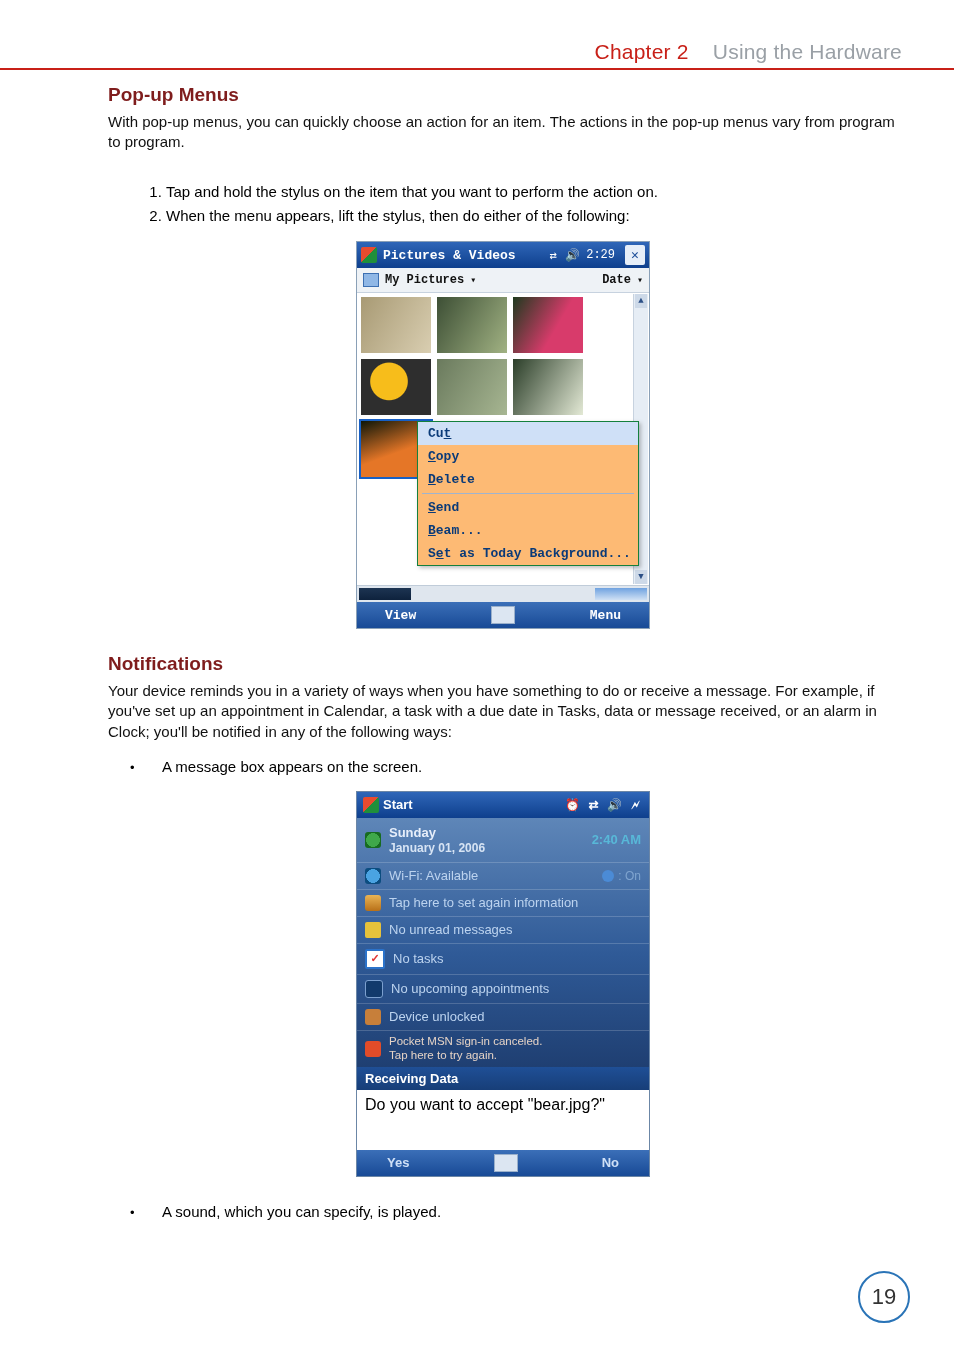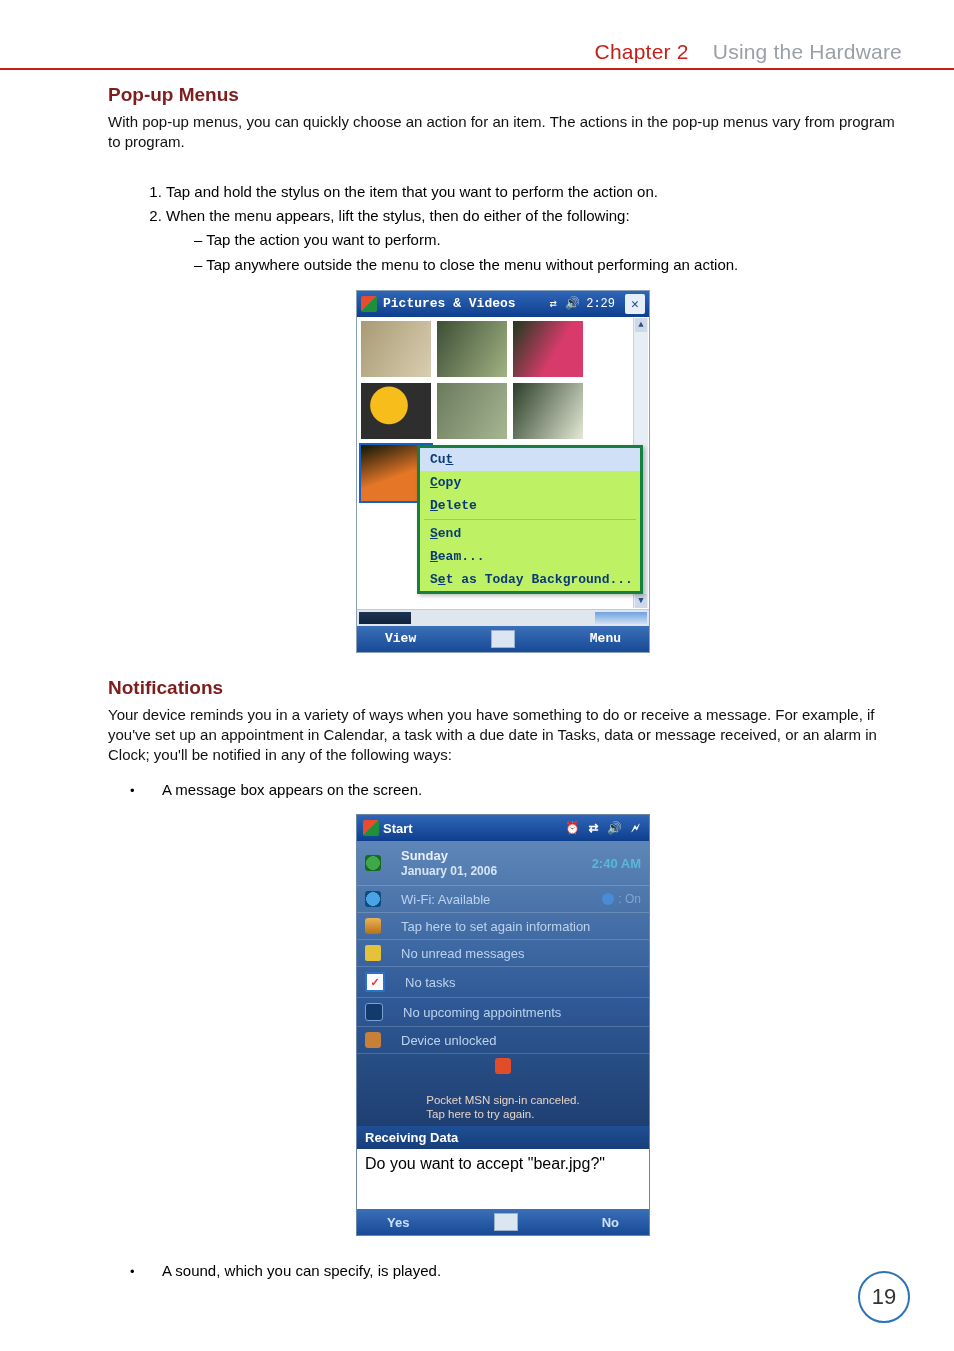--- a/index.html
+++ b/index.html
@@ -168,22 +168,22 @@
   }
   .pv-scroll .up,.pv-scroll .dn{
     width:12px;height:14px;background:#cdd9e8;
     display:flex;align-items:center;justify-content:center;font-size:9px;color:#2b4f86;
   }
   .pv-scroll .track{flex:1;}
   .pv-popup {
     position:absolute;
     left:60px; top:128px;
     width:220px;
-    background:#bef264;
-    border:3px solid #15803d;
+    background:#fdba74;
+    border:1px solid #15803d;
     box-shadow:2px 2px 4px rgba(0,0,0,.25);
   }
   .pv-popup .mi{
     padding:4px 10px;
     font-weight:bold;
     font-size:13px;
     color:#0a3a78;
     white-space:nowrap;
   }
   .pv-popup .mi .ul{text-decoration:underline;}
@@ -222,26 +222,26 @@
   .td-titlebar{
     height:26px;display:flex;align-items:center;gap:4px;padding:0 6px;
     background:linear-gradient(#2f66b8,#0e3f8d);color:#fff;font-weight:bold;
   }
   .td-icons{display:flex;gap:6px;margin-left:auto;}
   .td-icons span{width:15px;height:15px;display:inline-flex;align-items:center;justify-content:center;font-size:12px;}
   .td-body{
     background:linear-gradient(180deg,#5e86b8 0%, #2f5a97 55%, #1f3f72 100%);
   }
   .td-row{
-    display:flex;align-items:center;gap:20px;
+    display:flex;align-items:center;gap:8px;
     padding:5px 8px;
     border-bottom:1px solid rgba(255,255,255,.18);
     color:#bcd3ef;
   }
-  .td-row.nobd{border-bottom:none;flex-direction:column;}
+  .td-row.nobd{border-bottom:none;}
   .td-ic{width:16px;height:16px;flex:0 0 16px;border-radius:3px;}
   .ic-globe{background:radial-gradient(circle,#3fa84a 60%,#176b20 62%);}
   .ic-wifi{background:radial-gradient(circle,#4aa3e2 60%,#0c4d80 62%);}
   .ic-owner{background:linear-gradient(#e9b455,#b87018);}
   .ic-msg{background:#e6c23b;border-radius:2px;}
   .ic-task{background:#fff;border:2px solid #2b72c9;border-radius:2px;position:relative;}
   .ic-task::after{content:"✓";position:absolute;inset:0;display:flex;align-items:center;justify-content:center;color:#e03636;font-size:11px;font-weight:bold;}
   .ic-cal{background:#123a6c;border:1px solid #7ca0cf;}
   .ic-lock{background:#c77f3a;}
   .ic-msn{background:#e24c29;}
@@ -293,39 +293,41 @@
 
   <div class="content">
 
     <h2 class="section">Pop-up Menus</h2>
     <p class="body">With pop-up menus, you can quickly choose an action for an item. The actions in the pop-up menus vary from program to program.</p>
 
     <ol class="steps">
       <li>Tap and hold the stylus on the item that you want to perform the action on.</li>
       <li>
         <span>When the menu appears, lift the stylus, then do either of the following:</span>
-        <ul class="sub">
-          <li>Tap the action you want to perform.</li>
-          <li>Tap anywhere outside the menu to close the menu without performing an action.</li>
-        </ul>
       </li>
     </ol>
 
     <div class="fig pv-shell">
       <div class="pv-titlebar">
         <span class="pv-flag"></span>
         <span class="pv-title">Pictures &amp; Videos</span>
         <span class="pv-stat">
           <span class="icon">⇄</span>
           <span class="icon">🔊</span>
           <span>2:29</span>
         </span>
         <span class="pv-close">✕</span>
       </div>
 
+      <div class="pv-toolbar">
+        <span class="pv-folder-icon"></span>
+        <span class="dd">My Pictures</span>
+        <span class="spacer"></span>
+        <span class="dd">Date</span>
+      </div>
 
       <div class="pv-grid">
         <div class="pv-thumbs">
           <div class="thumb t1"></div>
           <div class="thumb t2"></div>
           <div class="thumb t3"></div>
           <div class="thumb t4"></div>
           <div class="thumb t5"></div>
           <div class="thumb t6"></div>
           <div class="thumb t7 sel"></div>

